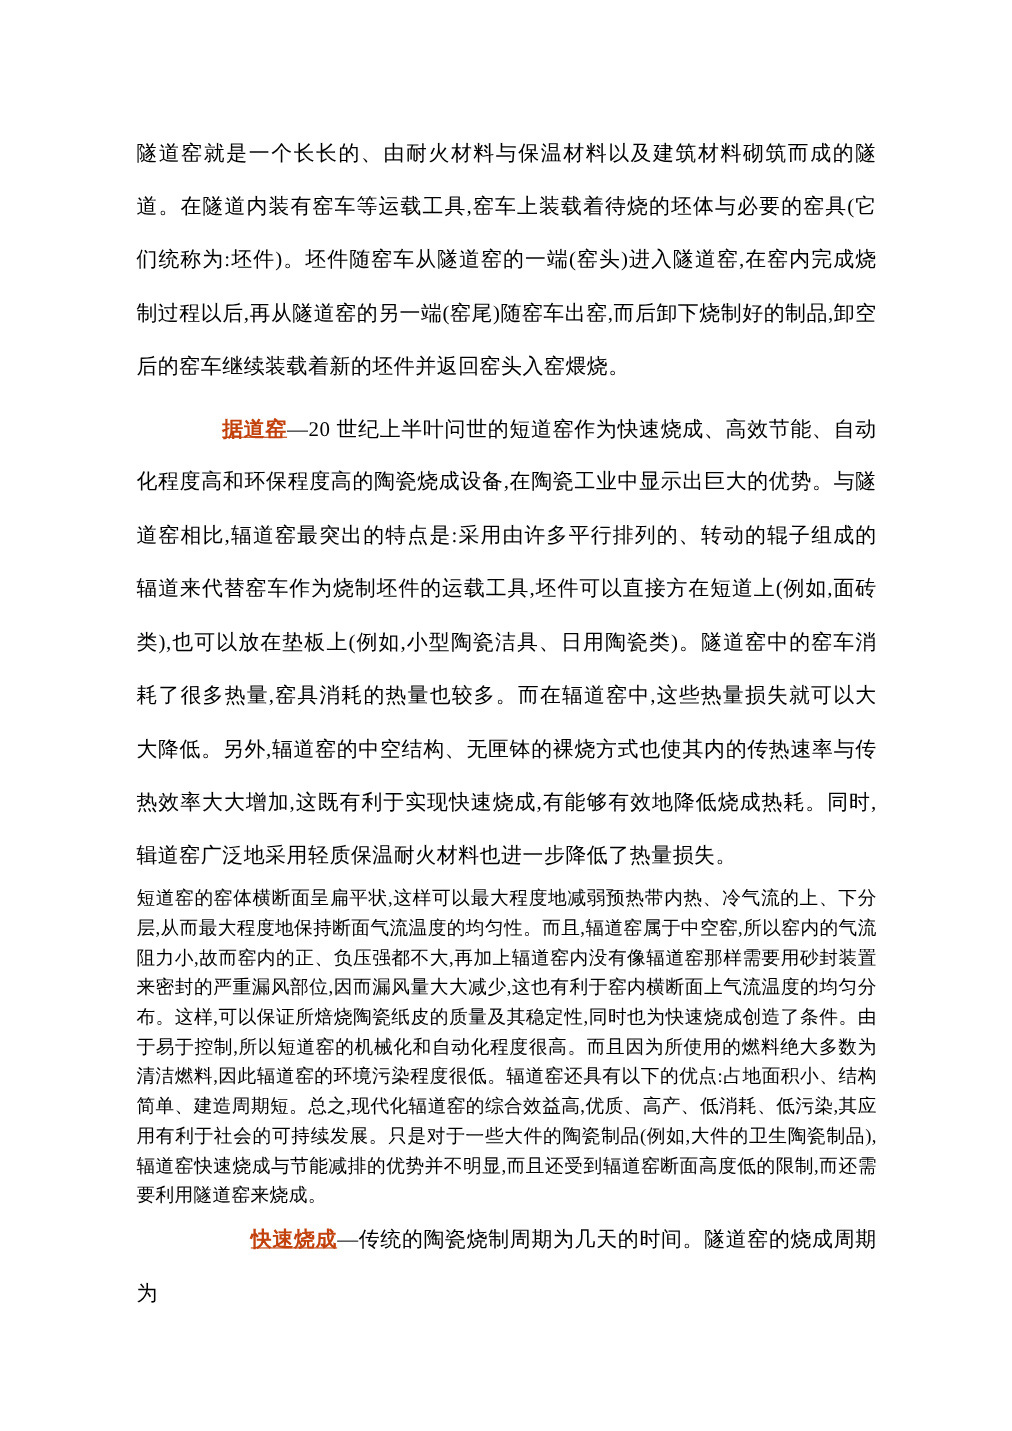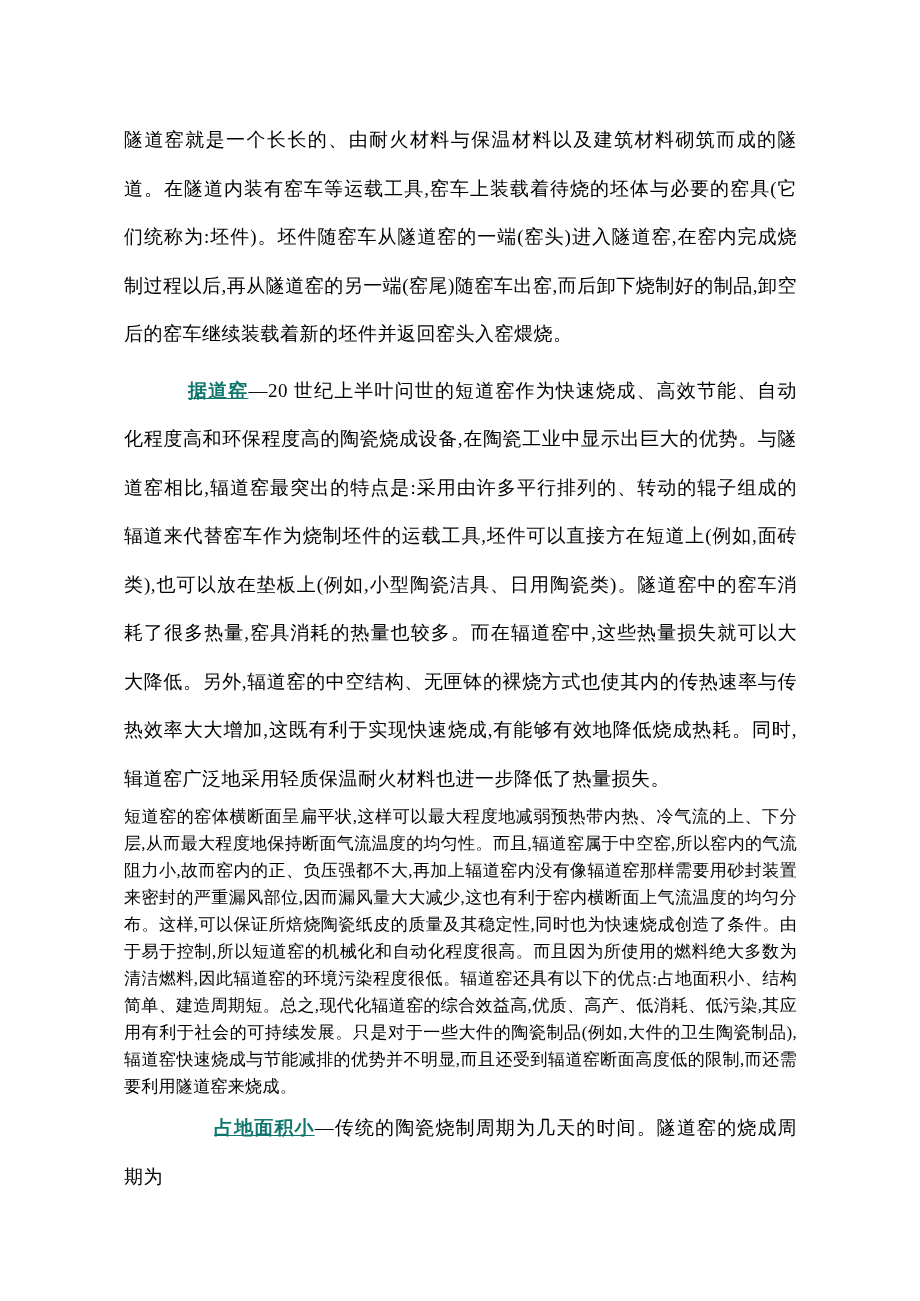--- a/index.html
+++ b/index.html
@@ -34,31 +34,32 @@
   }
   .para.indent-lead2 {
     text-indent: 64px;
     margin-top: 8px;
   }
   .para.indent-lead4 {
     text-indent: 90px;
     margin-top: 4px;
   }
   .term {
-    color: #0f766e;
+    color: #c2410c;
     font-weight: bold;
     text-decoration: underline;
+    margin-left: 14px;
   }
 </style>
 </head>
 <body>
 
 <div class="page">
 
   <p class="para spaced"><span>隧道窑就是一个长长的、由耐火材料与保温材料以及建筑材料砌筑而成的隧道。在隧道内装有窑车等运载工具,窑车上装载着待烧的坯体与必要的窑具(它们统称为:坯件)。坯件随窑车从隧道窑的一端(窑头)进入隧道窑,在窑内完成烧制过程以后,再从隧道窑的另一端(窑尾)随窑车出窑,而后卸下烧制好的制品,卸空后的窑车继续装载着新的坯件并返回窑头入窑煨烧。</span></p>
 
   <p class="para spaced indent-lead2"><span class="term">据道窑</span><span>—20 世纪上半叶问世的短道窑作为快速烧成、高效节能、自动化程度高和环保程度高的陶瓷烧成设备,在陶瓷工业中显示出巨大的优势。与隧道窑相比,辐道窑最突出的特点是:采用由许多平行排列的、转动的辊子组成的辐道来代替窑车作为烧制坯件的运载工具,坯件可以直接方在短道上(例如,面砖类),也可以放在垫板上(例如,小型陶瓷洁具、日用陶瓷类)。隧道窑中的窑车消耗了很多热量,窑具消耗的热量也较多。而在辐道窑中,这些热量损失就可以大大降低。另外,辐道窑的中空结构、无匣钵的裸烧方式也使其内的传热速率与传热效率大大增加,这既有利于实现快速烧成,有能够有效地降低烧成热耗。同时,辑道窑广泛地采用轻质保温耐火材料也进一步降低了热量损失。</span></p>
 
   <p class="para tight"><span>短道窑的窑体横断面呈扁平状,这样可以最大程度地减弱预热带内热、冷气流的上、下分层,从而最大程度地保持断面气流温度的均匀性。而且,辐道窑属于中空窑,所以窑内的气流阻力小,故而窑内的正、负压强都不大,再加上辐道窑内没有像辐道窑那样需要用砂封装置来密封的严重漏风部位,因而漏风量大大减少,这也有利于窑内横断面上气流温度的均匀分布。这样,可以保证所焙烧陶瓷纸皮的质量及其稳定性,同时也为快速烧成创造了条件。由于易于控制,所以短道窑的机械化和自动化程度很高。而且因为所使用的燃料绝大多数为清洁燃料,因此辐道窑的环境污染程度很低。辐道窑还具有以下的优点:占地面积小、结构简单、建造周期短。总之,现代化辐道窑的综合效益高,优质、高产、低消耗、低污染,其应用有利于社会的可持续发展。只是对于一些大件的陶瓷制品(例如,大件的卫生陶瓷制品),辐道窑快速烧成与节能减排的优势并不明显,而且还受到辐道窑断面高度低的限制,而还需要利用隧道窑来烧成。</span></p>
 
-  <p class="para spaced indent-lead4"><span class="term">占地面积小</span><span>—传统的陶瓷烧制周期为几天的时间。隧道窑的烧成周期为</span></p>
+  <p class="para spaced indent-lead4"><span class="term">快速烧成</span><span>—传统的陶瓷烧制周期为几天的时间。隧道窑的烧成周期为</span></p>
 
 </div>
 
 </body></html>

